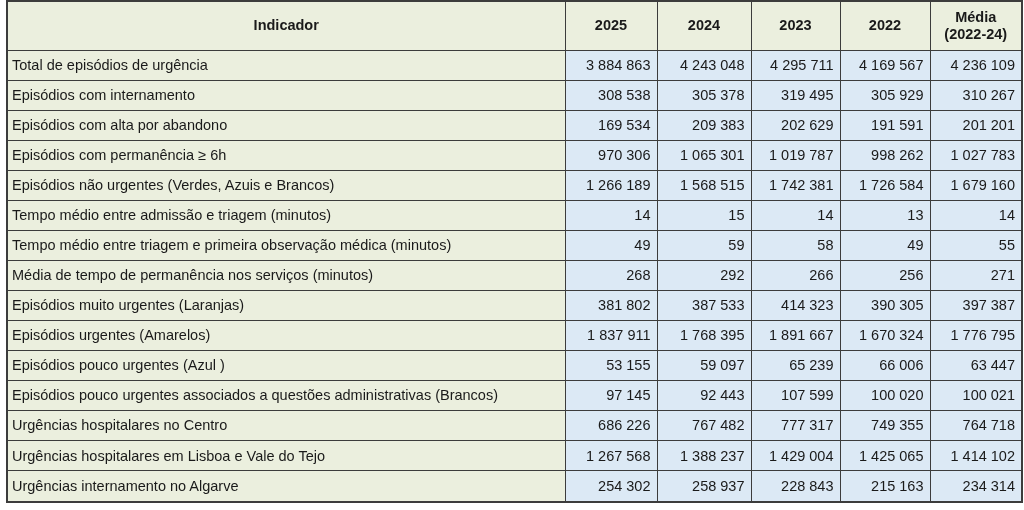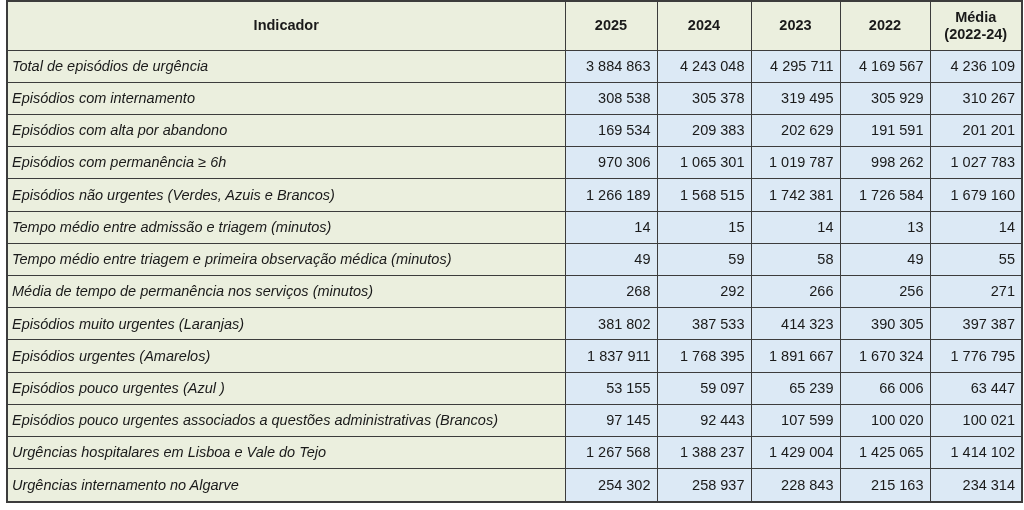--- a/index.html
+++ b/index.html
@@ -45,21 +45,20 @@
     vertical-align: middle;
   }
   thead th.media-th {
     white-space: pre-line;
   }
   tbody td.label-cell {
     background: var(--label-bg, #ebefde);
     text-align: left;
     vertical-align: middle;
     padding-left: 4px;
-    font-style: italic;
   }
   tbody td.value-cell {
     background: var(--value-bg, #dce9f5);
     text-align: right;
     vertical-align: middle;
     padding-right: 6px;
   }
 </style>
 </head>
 <body>
@@ -176,20 +175,28 @@
         </tr>
         <tr>
           <td class="label-cell">Episódios pouco urgentes associados a questões administrativas (Brancos)</td>
           <td class="value-cell">97 145</td>
           <td class="value-cell">92 443</td>
           <td class="value-cell">107 599</td>
           <td class="value-cell">100 020</td>
           <td class="value-cell">100 021</td>
         </tr>
         <tr>
+          <td class="label-cell">Urgências hospitalares no Centro</td>
+          <td class="value-cell">686 226</td>
+          <td class="value-cell">767 482</td>
+          <td class="value-cell">777 317</td>
+          <td class="value-cell">749 355</td>
+          <td class="value-cell">764 718</td>
+        </tr>
+        <tr>
           <td class="label-cell">Urgências hospitalares em Lisboa e Vale do Tejo</td>
           <td class="value-cell">1 267 568</td>
           <td class="value-cell">1 388 237</td>
           <td class="value-cell">1 429 004</td>
           <td class="value-cell">1 425 065</td>
           <td class="value-cell">1 414 102</td>
         </tr>
         <tr>
           <td class="label-cell">Urgências internamento no Algarve</td>
           <td class="value-cell">254 302</td>

